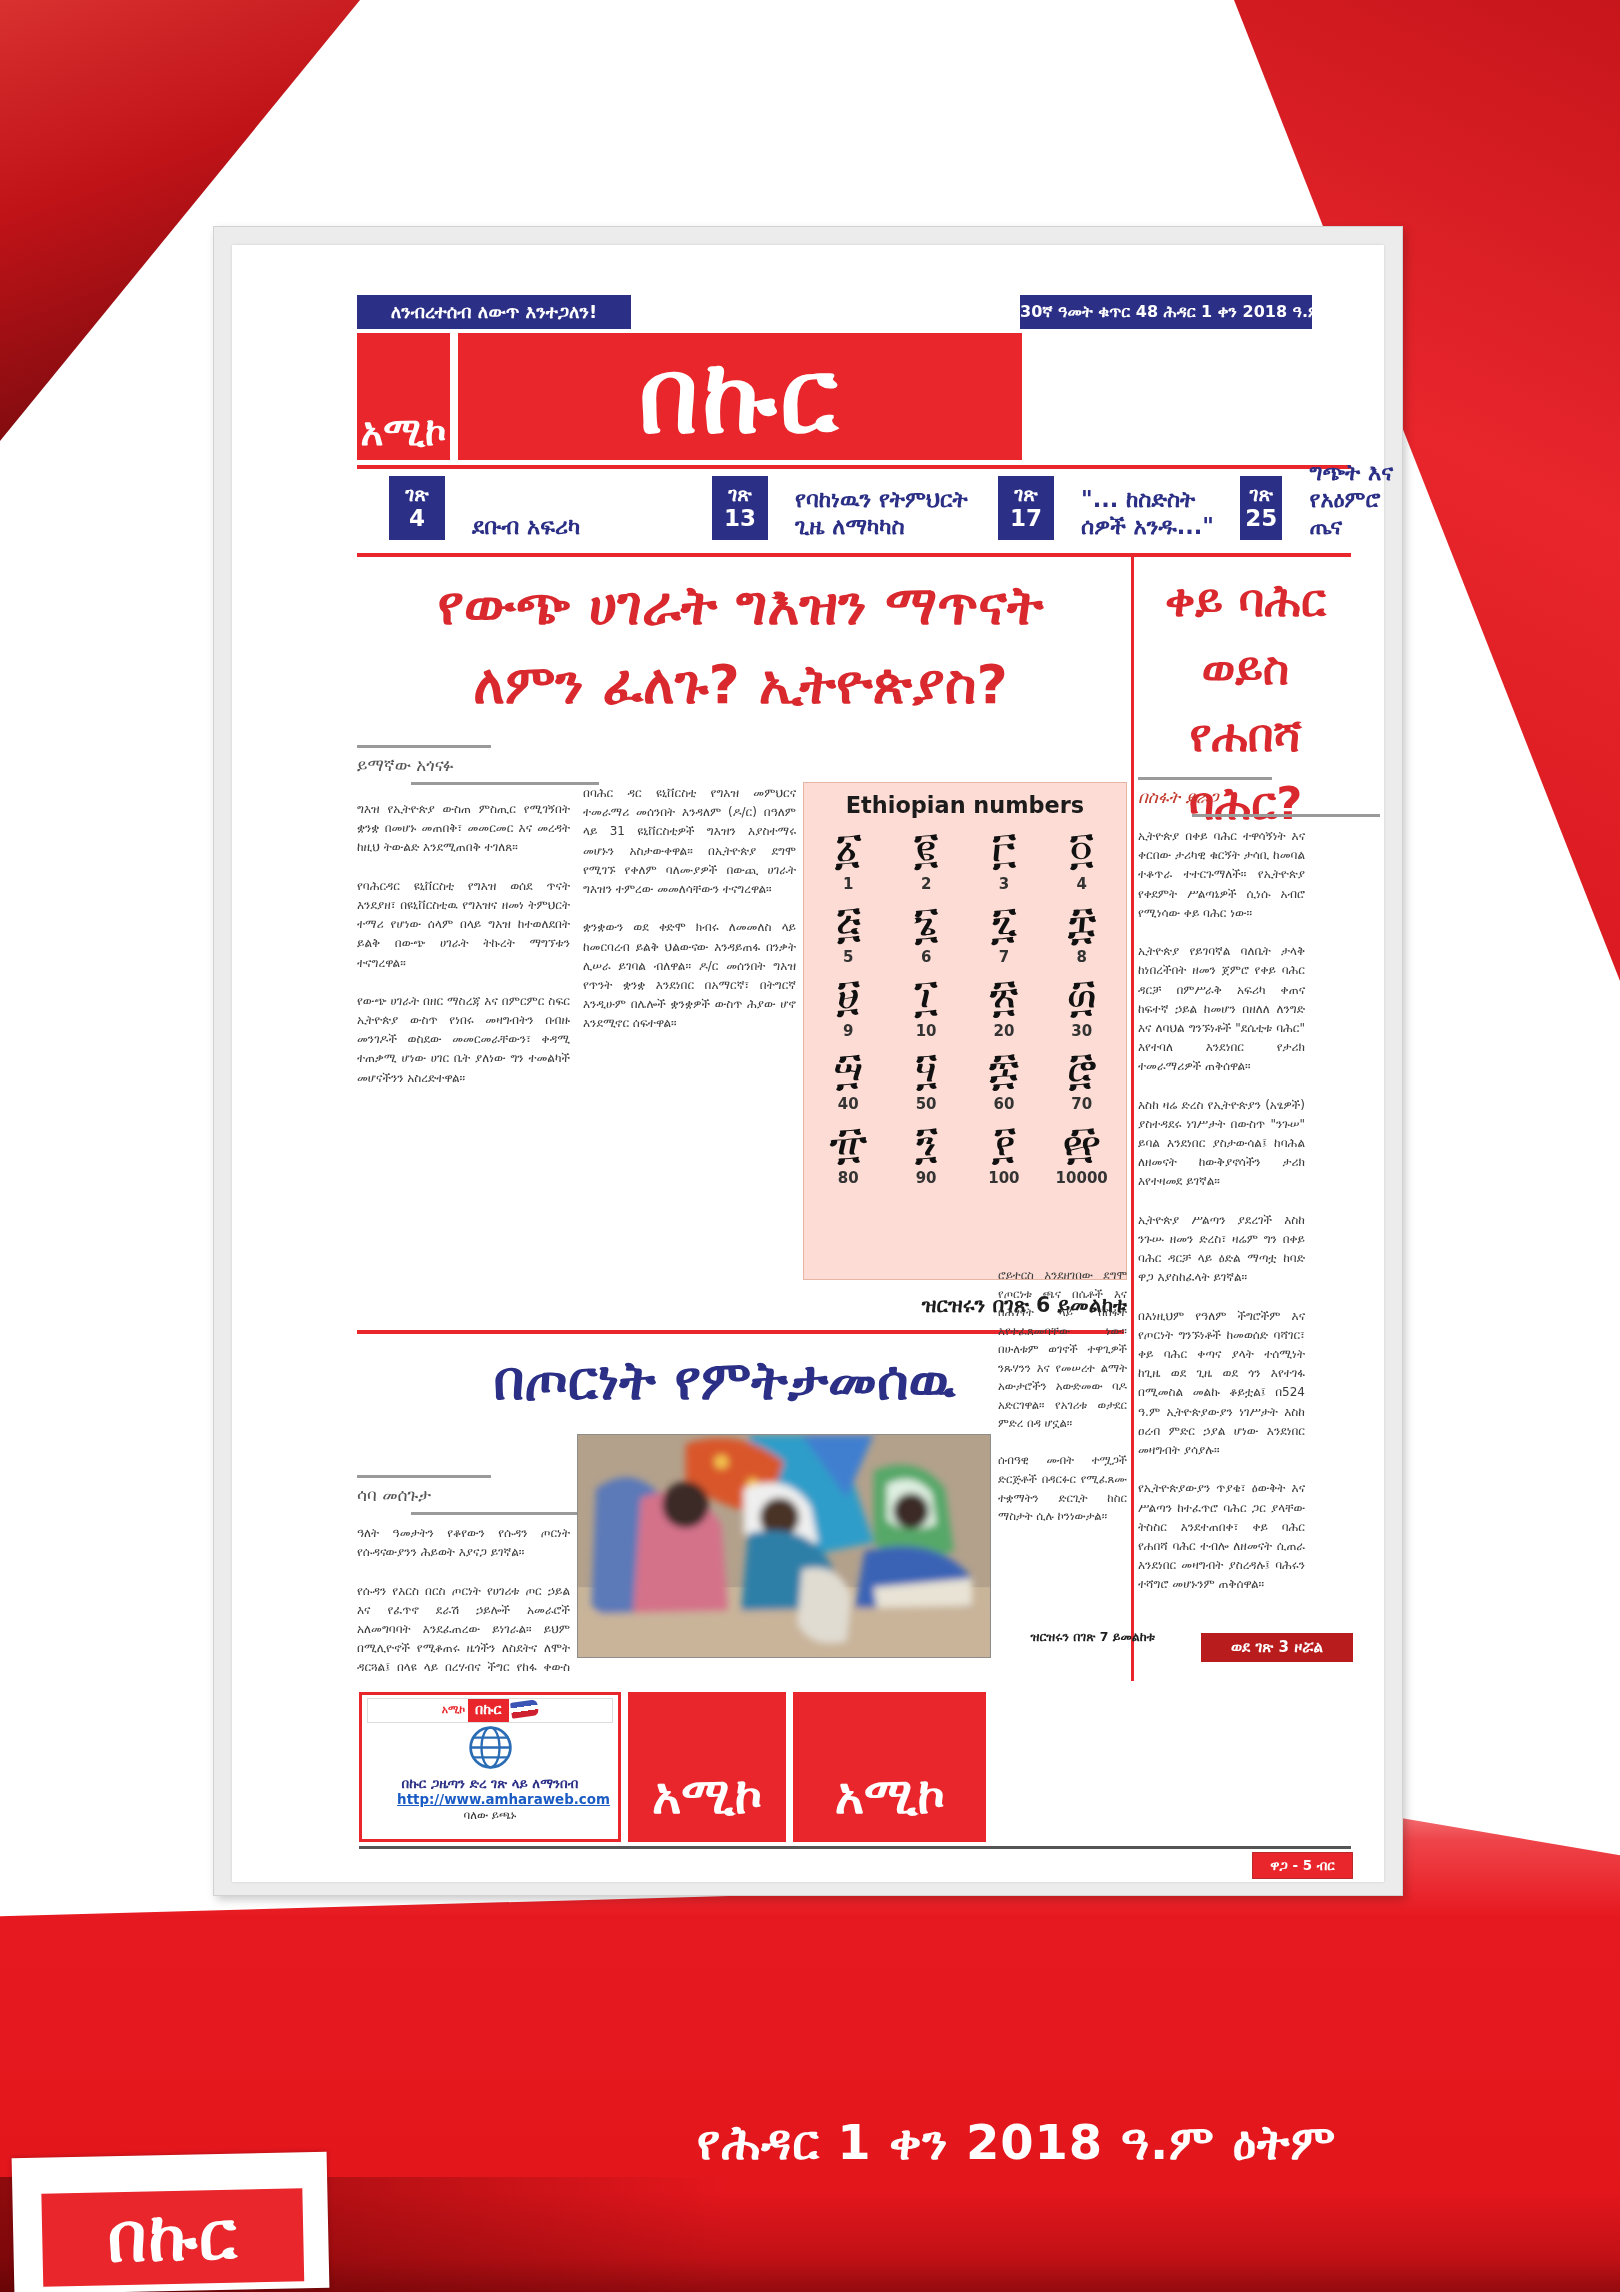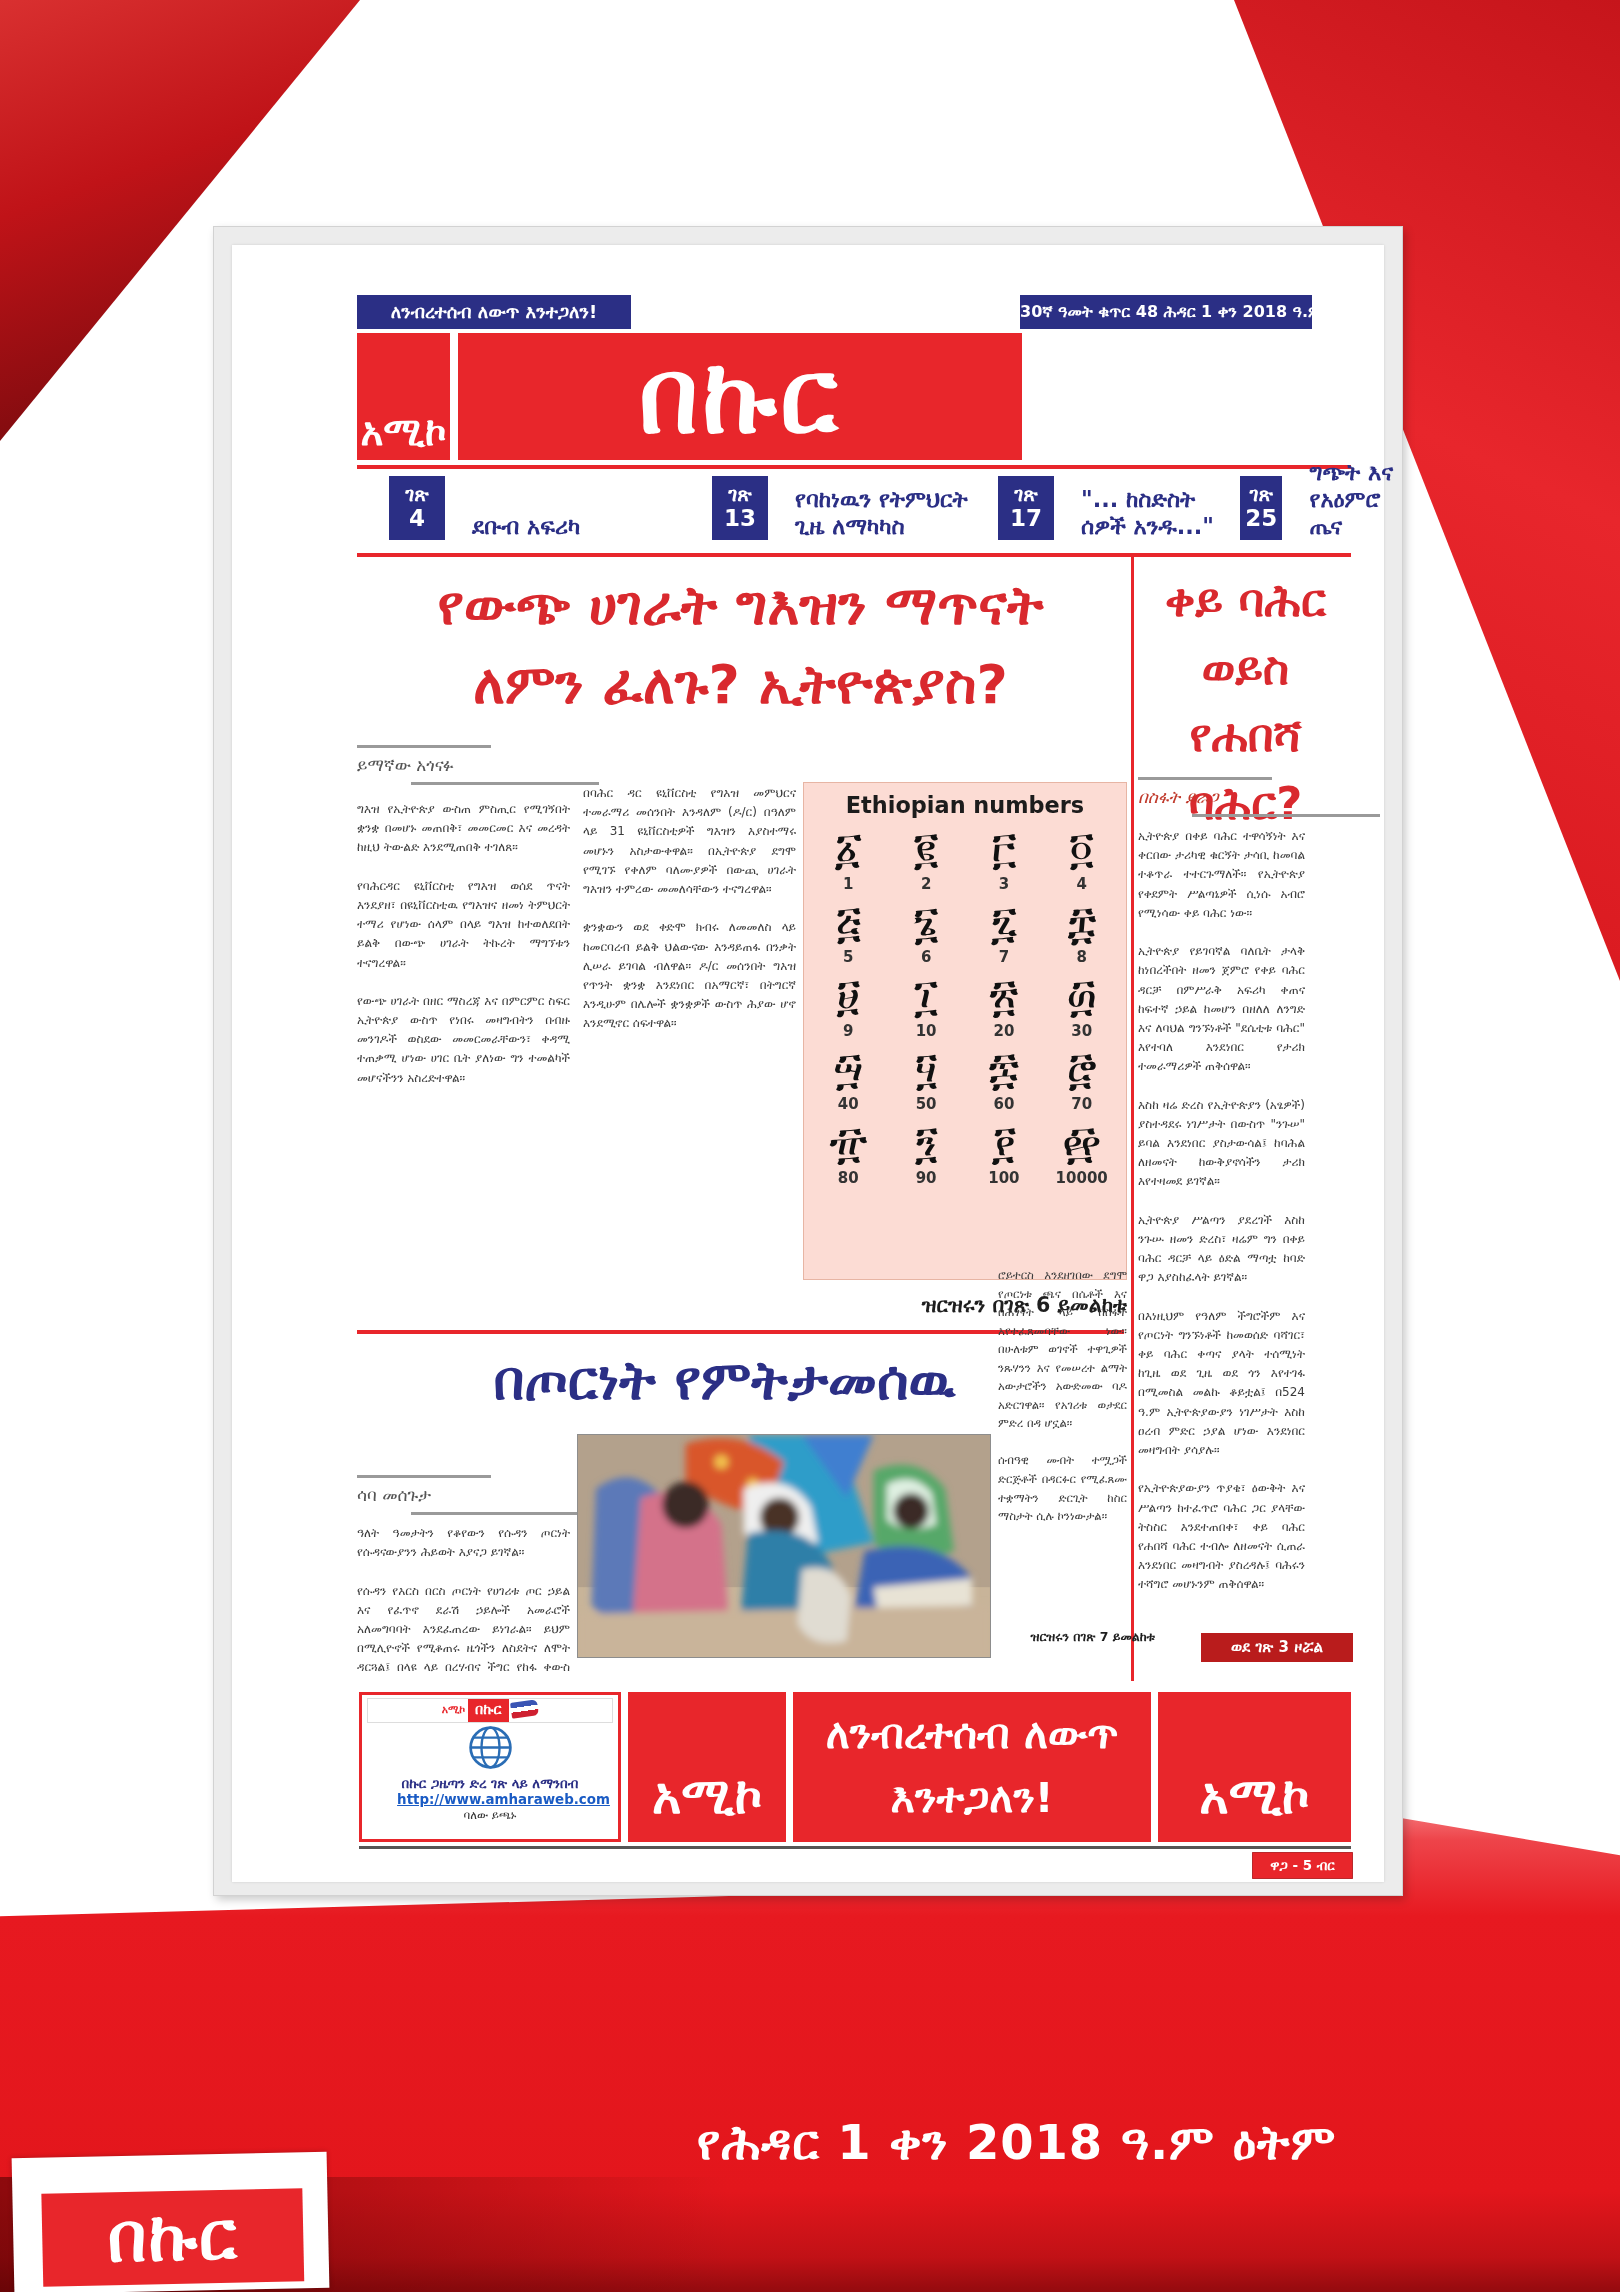--- a/index.html
+++ b/index.html
@@ -374,24 +374,20 @@
           <line x1="7" y1="37" x2="45" y2="37" stroke="#2a6db5" stroke-width="2.5"></line>
         </svg>
         <div class="l1" data-bind="ad.line1">በኩር ጋዜጣን ድረ ገጽ ላይ ለማንበብ</div>
         <div class="url" data-bind="ad.url">http://www.amharaweb.com</div>
         <div class="l2" data-bind="ad.line2">ባለው ይጫኑ</div>
         <div class="l3" data-bind="ad.line3">በኩር ጋዜጣ | Bekur Newspaper</div>
       </div>
       <div class="redbox amiko1">
         <span class="am" data-bind="banner.amiko_left">አሚኮ</span>
       </div>
-      <div class="redbox slog">
-        <span class="tx" data-bind="banner.slogan">ለንብረተሰብ ለውጥ
-እንተጋለን!</span>
-      </div>
       <div class="redbox amiko2">
         <span class="am" data-bind="banner.amiko_right">አሚኮ</span>
       </div>
     </div>
 
     <div class="abs page-rule"></div>
     <div class="abs price-badge" data-bind="banner.price">ዋጋ - 5 ብር</div>
 
   </div>
 </div>

